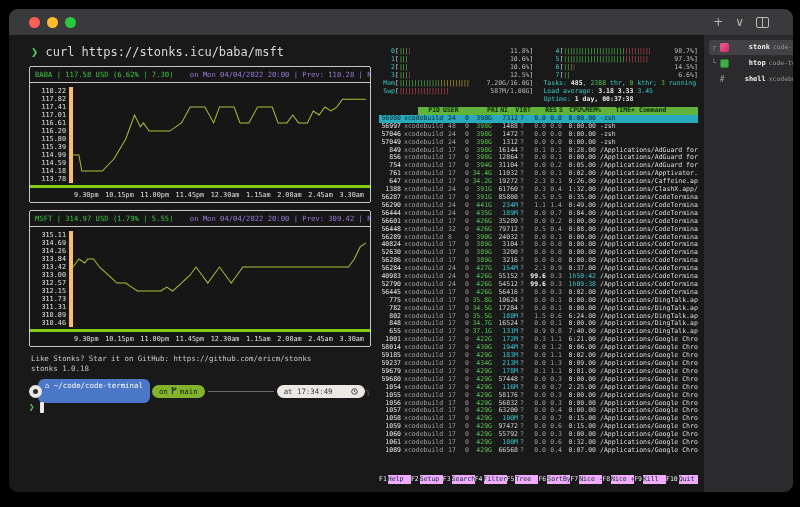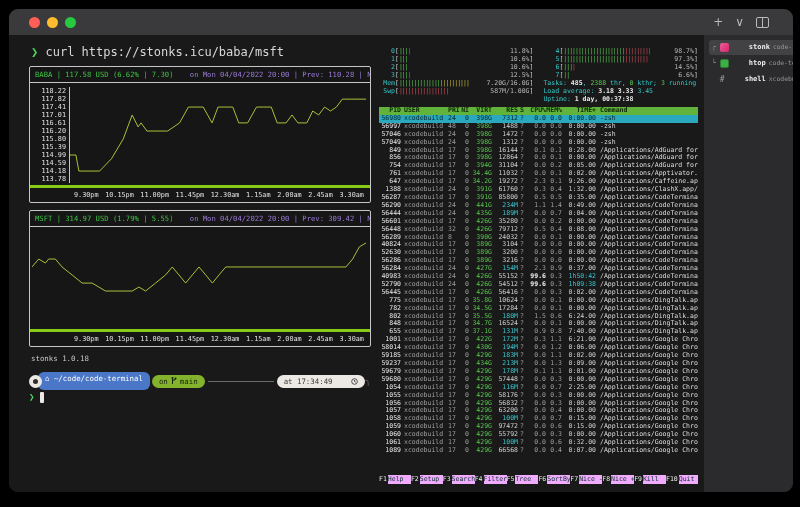--- a/index.html
+++ b/index.html
@@ -24,30 +24,30 @@
              font-size:6.5px;line-height:8px;color:#c9c9c9;}
 
   
   .cmdline{font-size:12px;color:#d8d8d8;margin:4px 0 7px 2px;white-space:pre;}
   .caret{color:#4fd75f;font-weight:bold;}
   .chart-box{border:1px solid #c6c6c6;border-radius:2px;margin-bottom:7px;background:#161616;}
   .chart-header{border-bottom:1px solid #c6c6c6;font-size:7.2px;line-height:9px;padding:3px 5px;white-space:nowrap;overflow:hidden;}
   .ch-main{color:#3ec244;} .ch-meta{color:#9a79d8;padding-left:12px;}
   .chart-body{display:flex;padding:4px 4px 2px 2px;}
   .ylabels{width:34px;flex:none;font-size:6.8px;line-height:8px;color:#e2e2e2;text-align:right;
-           padding-right:3px;border-right:1px solid #fdba74;}
+           padding-right:3px;border-right:4px solid #fdba74;}
   .plot{flex:1;position:relative;}
   .plot svg{display:block;width:100%;height:96px;}
   .chart-xaxis{border-top:3px solid #84cc16;display:flex;justify-content:space-between;
                font-size:6.8px;line-height:8px;color:#e2e2e2;padding:3px 6px 3px 44px;}
   .footer{font-size:7.4px;line-height:10px;color:#c9c9c9;margin:6px 0 10px 2px;}
   .powerline{display:flex;align-items:center;height:14px;font-size:7.4px;margin-top:4px;}
   .pl-start{width:13px;height:13px;background:#ece9e4;border-radius:7px;flex:none;position:relative;}
   .pl-start::after{content:"";position:absolute;left:4px;top:4px;width:5px;height:5px;border-radius:50%;background:#2d2d2d;}
-  .pl-dir{background:#4a77c7;color:#fff;padding:0 7px;height:18px;line-height:13px;
+  .pl-dir{background:#4a77c7;color:#fff;padding:0 7px;height:24px;line-height:13px;
           border-radius:6px;margin-left:-4px;white-space:nowrap;}
   .pl-git{background:#83b22c;color:#15240a;padding:0 7px;height:13px;line-height:13px;
           border-radius:7px;margin-left:2px;white-space:nowrap;display:flex;align-items:center;gap:3px;}
   .pl-line{flex:1;border-top:1px solid #6a6a6a;margin:0 3px;}
   .pl-time{background:#ece9e4;color:#3a3a3a;padding:0 7px;height:13px;line-height:13px;
            border-radius:7px;white-space:nowrap;display:flex;align-items:center;gap:18px;}
   .pl-curl{color:#6a6a6a;font-size:9px;margin-left:1px;}
   .caret-row{display:flex;align-items:center;margin-top:3px;height:12px;}
   .caret-big{color:#4fd75f;font-size:9px;font-weight:bold;}
   .pl-tail{width:4px;height:11px;background:#ece9e4;margin-left:6px;border-radius:1px;}
@@ -72,21 +72,21 @@
   .c-user{width:44px;flex:none;padding-left:3px}
   .c-pri{width:12px;flex:none;text-align:left}
   .c-ni{width:9px;flex:none;text-align:right}
   .c-virt{width:23px;flex:none;text-align:right}
   .c-res{width:26px;flex:none;text-align:right}
   .c-s{width:8px;flex:none;text-align:center}
   .c-cpu{width:20px;flex:none;text-align:right}
   .c-mem{width:16px;flex:none;text-align:right}
   .c-time{width:34px;flex:none;text-align:right}
   .c-cmd{flex:1;padding-left:4px}
-  .phead{background:#61b33c;color:#0c2703;font-weight:bold;}
+  .phead{background:#61b33c;color:#0c2703;font-weight:bold;margin-left:39px;}
   .sel{background:#2aa8bd;}
   .sel span{color:#06272c !important;}
   .v-pid{color:#e9e9e9}.v-dim{color:#9f9f9f}.v-green{color:#56c44e}
   .v-cyan{color:#3ac6cf}.v-wt{color:#f2f2f2;font-weight:bold}.v-cmd{color:#dedede}.v-num{color:#cfcfcf}
 
   .fnbar{display:flex;height:9px;line-height:9px;flex:none;}
   .fnitem{display:flex;flex:1;min-width:0;}
   .fk{color:#ececec;padding-right:1px;flex:none;}
   .fl{background:#f0abfc;color:#0b2e31;flex:1;overflow:hidden;white-space:nowrap;}
 
@@ -157,40 +157,55 @@
               <span>1.15am</span>
               <span>2.00am</span>
               <span>2.45am</span>
               <span>3.30am</span>
             </div>
         </div>
 
         <div class="chart-box">
           <div class="chart-header"><span class="ch-main">MSFT | 314.97 USD (1.79% | 5.55)</span> <span class="ch-meta">on Mon 04/04/2022 20:00 | Prev: 309.42 | NMS</span></div>
           <div class="chart-body">
+            <div class="ylabels">
+                <div>315.11</div>
+                <div>314.69</div>
+                <div>314.26</div>
+                <div>313.84</div>
+                <div>313.42</div>
+                <div>313.00</div>
+                <div>312.57</div>
+                <div>312.15</div>
+                <div>311.73</div>
+                <div>311.31</div>
+                <div>310.89</div>
+                <div>310.46</div>
+              </div>
             <div class="plot">
                 <svg viewBox="0 0 100 96" preserveAspectRatio="none">
                   <polyline points="0.00,35.98 2.00,28.03 4.00,32.01 5.00,28.03 7.00,28.03 9.00,35.98 12.00,43.93 15.00,52.07 18.00,52.07 20.00,56.04 22.00,60.02 30.00,60.02 32.00,56.04 34.00,60.02 37.00,52.07 40.00,43.93 42.00,35.98 44.00,43.93 46.00,52.07 48.00,43.93 50.00,35.98 52.00,43.93 54.00,52.07 56.00,43.93 58.00,35.98 94.00,35.98 96.00,28.03 98.00,15.92 100.00,11.95" fill="none" stroke="#a6c238" stroke-width="1" vector-effect="non-scaling-stroke"></polyline>
                 </svg>
               </div>
           </div>
           <div class="chart-xaxis">
               <span>9.30pm</span>
               <span>10.15pm</span>
               <span>11.00pm</span>
               <span>11.45pm</span>
               <span>12.30am</span>
               <span>1.15am</span>
               <span>2.00am</span>
               <span>2.45am</span>
               <span>3.30am</span>
             </div>
         </div>
 
         <div class="footer">
+          <div>Like Stonks? Star it on GitHub: https://github.com/ericm/stonks</div>
           <div>stonks 1.0.18</div>
         </div>
 
         <div class="powerline">
           <div class="pl-start"></div>
           <div class="pl-dir">⌂ <span>~/code/code-terminal</span></div>
           <div class="pl-git">
               <span>on</span>
               <svg width="6" height="8" viewBox="0 0 6 8">
                 <path d="M1.5 1 v6 M1.5 4 C1.5 2.5 4.5 3.5 4.5 2" stroke="#15240a" stroke-width="1" fill="none"></path>

